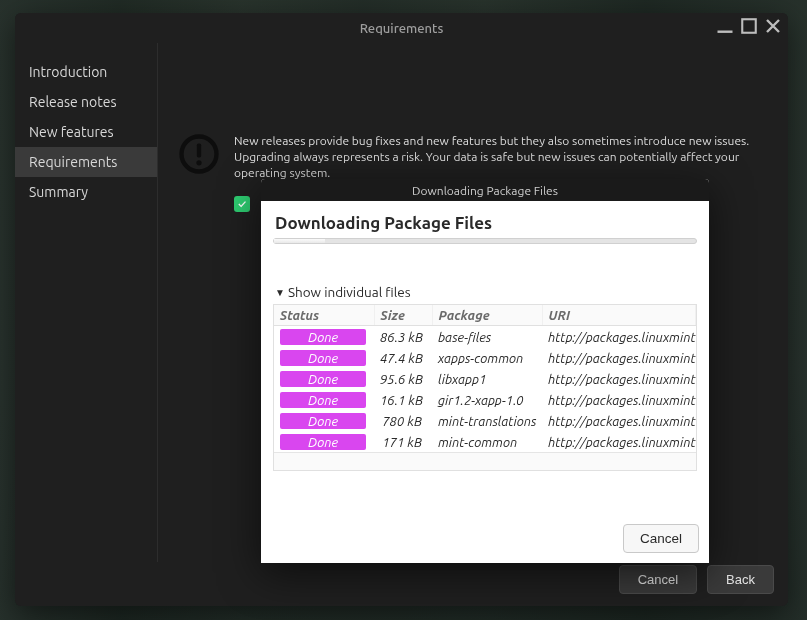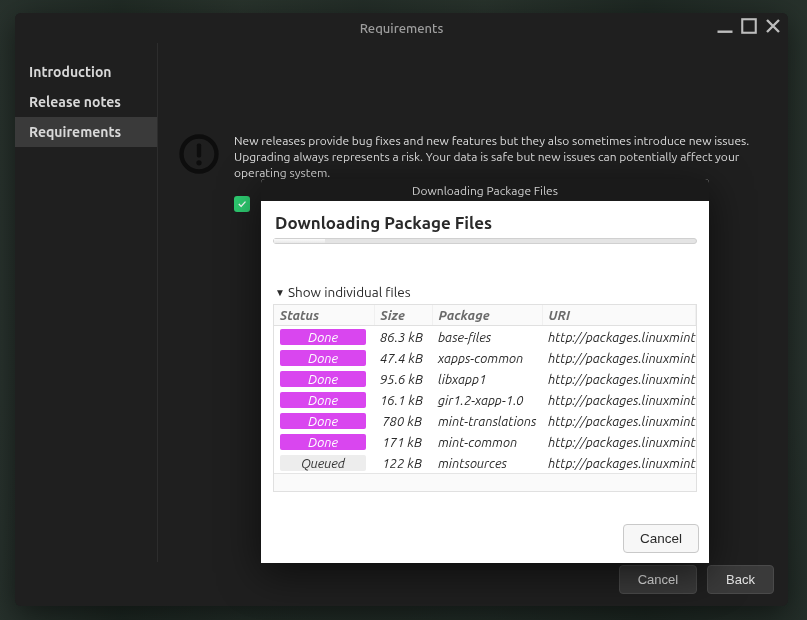--- a/index.html
+++ b/index.html
@@ -51,21 +51,20 @@
     }
     .window-body {
       flex: 1; display: flex;
       min-height: 0;
     }
     .sidebar {
       width: 143px;
       background: #1f1f1f;
       border-right: 1px solid #2d2d2d;
       padding-top: 14px;
-      font-weight: bold;
     }
     .sidebar-item {
       padding: 7px 14px 7px 14px;
       color: #d8d8d8;
       font-size: 14px;
       cursor: pointer;
     }
     .sidebar-item.active {
       background: #3a3a3a;
     }
@@ -256,21 +255,23 @@
             <path d="M2 2 L10 10 M10 2 L2 10" stroke="currentColor" stroke-width="1.6"></path>
           </svg>
       </span>
     </div>
   </div>
 
   <div class="window-body">
     <div class="sidebar" id="sidebar">
         <div class="sidebar-item"><span>Introduction</span></div>
         <div class="sidebar-item"><span>Release notes</span></div>
+        <div class="sidebar-item"><span>New features</span></div>
         <div class="sidebar-item active"><span>Requirements</span></div>
+        <div class="sidebar-item"><span>Summary</span></div>
       </div>
 
     <div class="main">
       <div class="warning-row">
         <span class="warn-icon">
           <svg viewBox="0 0 48 48">
               <circle cx="24" cy="24" r="20" fill="none" stroke="#0d0d0d" stroke-width="5"></circle>
               <rect x="21.5" y="12" width="5" height="16" rx="2" fill="#0d0d0d"></rect>
               <circle cx="24" cy="34" r="3" fill="#0d0d0d"></circle>
             </svg>
@@ -349,26 +350,20 @@
               <td class="size">780 kB</td>
               <td>mint-translations</td>
               <td>http://packages.linuxmint</td>
             </tr>
             <tr>
               <td><span class="status-pill status-done">Done</span></td>
               <td class="size">171 kB</td>
               <td>mint-common</td>
               <td>http://packages.linuxmint</td>
             </tr>
-            <tr>
-              <td><span class="status-pill status-queued">Queued</span></td>
-              <td class="size">122 kB</td>
-              <td>mintsources</td>
-              <td>http://packages.linuxmint</td>
-            </tr>
           </tbody>
       </table>
       <div class="tbl-bottom"></div>
     </div>
     <div style="flex:1"></div>
     <div class="dlg-footer">
       <button class="dlg-btn">Cancel</button>
     </div>
   </div>
 </div>

